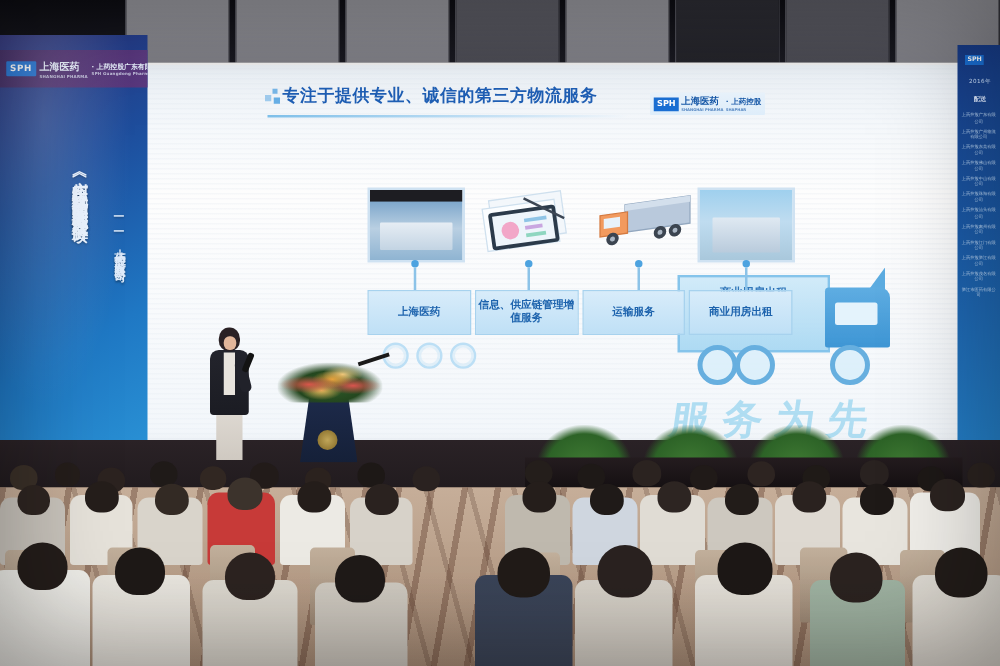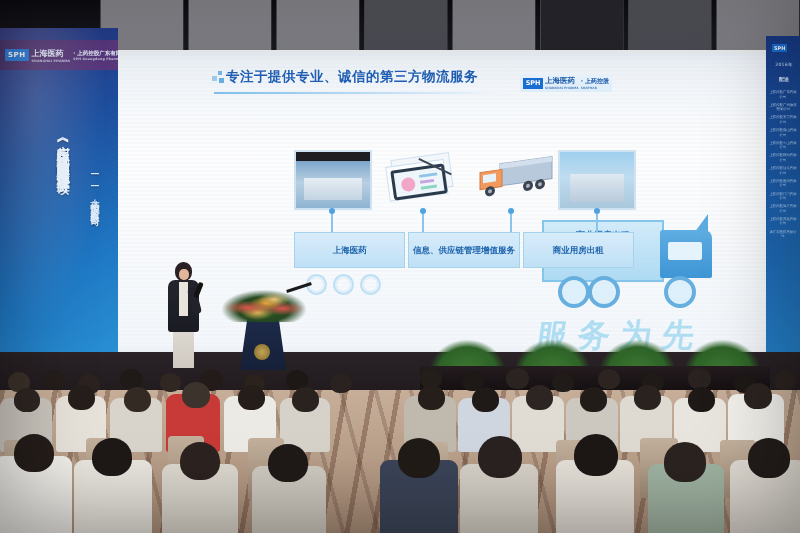--- a/index.html
+++ b/index.html
@@ -283,20 +283,21 @@
       <div class="dot" style="left:304px"></div>
       <div class="conn" style="left:41px;top:64px;width:1.5px;height:18px"></div>
       <div class="conn" style="left:132px;top:64px;width:1.5px;height:18px"></div>
       <div class="conn" style="left:220px;top:64px;width:1.5px;height:18px"></div>
       <div class="conn" style="left:306px;top:64px;width:1.5px;height:18px"></div>
     </div>
 
     <div class="boxes">
       <div class="box">上海医药</div>
       <div class="box">信息、供应链管理增值服务</div>
+      <div class="box">运输服务</div>
       <div class="box">商业用房出租</div>
     </div>
 
     <div class="rings">
       <div class="ring"></div>
       <div class="ring"></div>
       <div class="ring"></div>
     </div>
 
     <div class="calli">服务为先</div>

